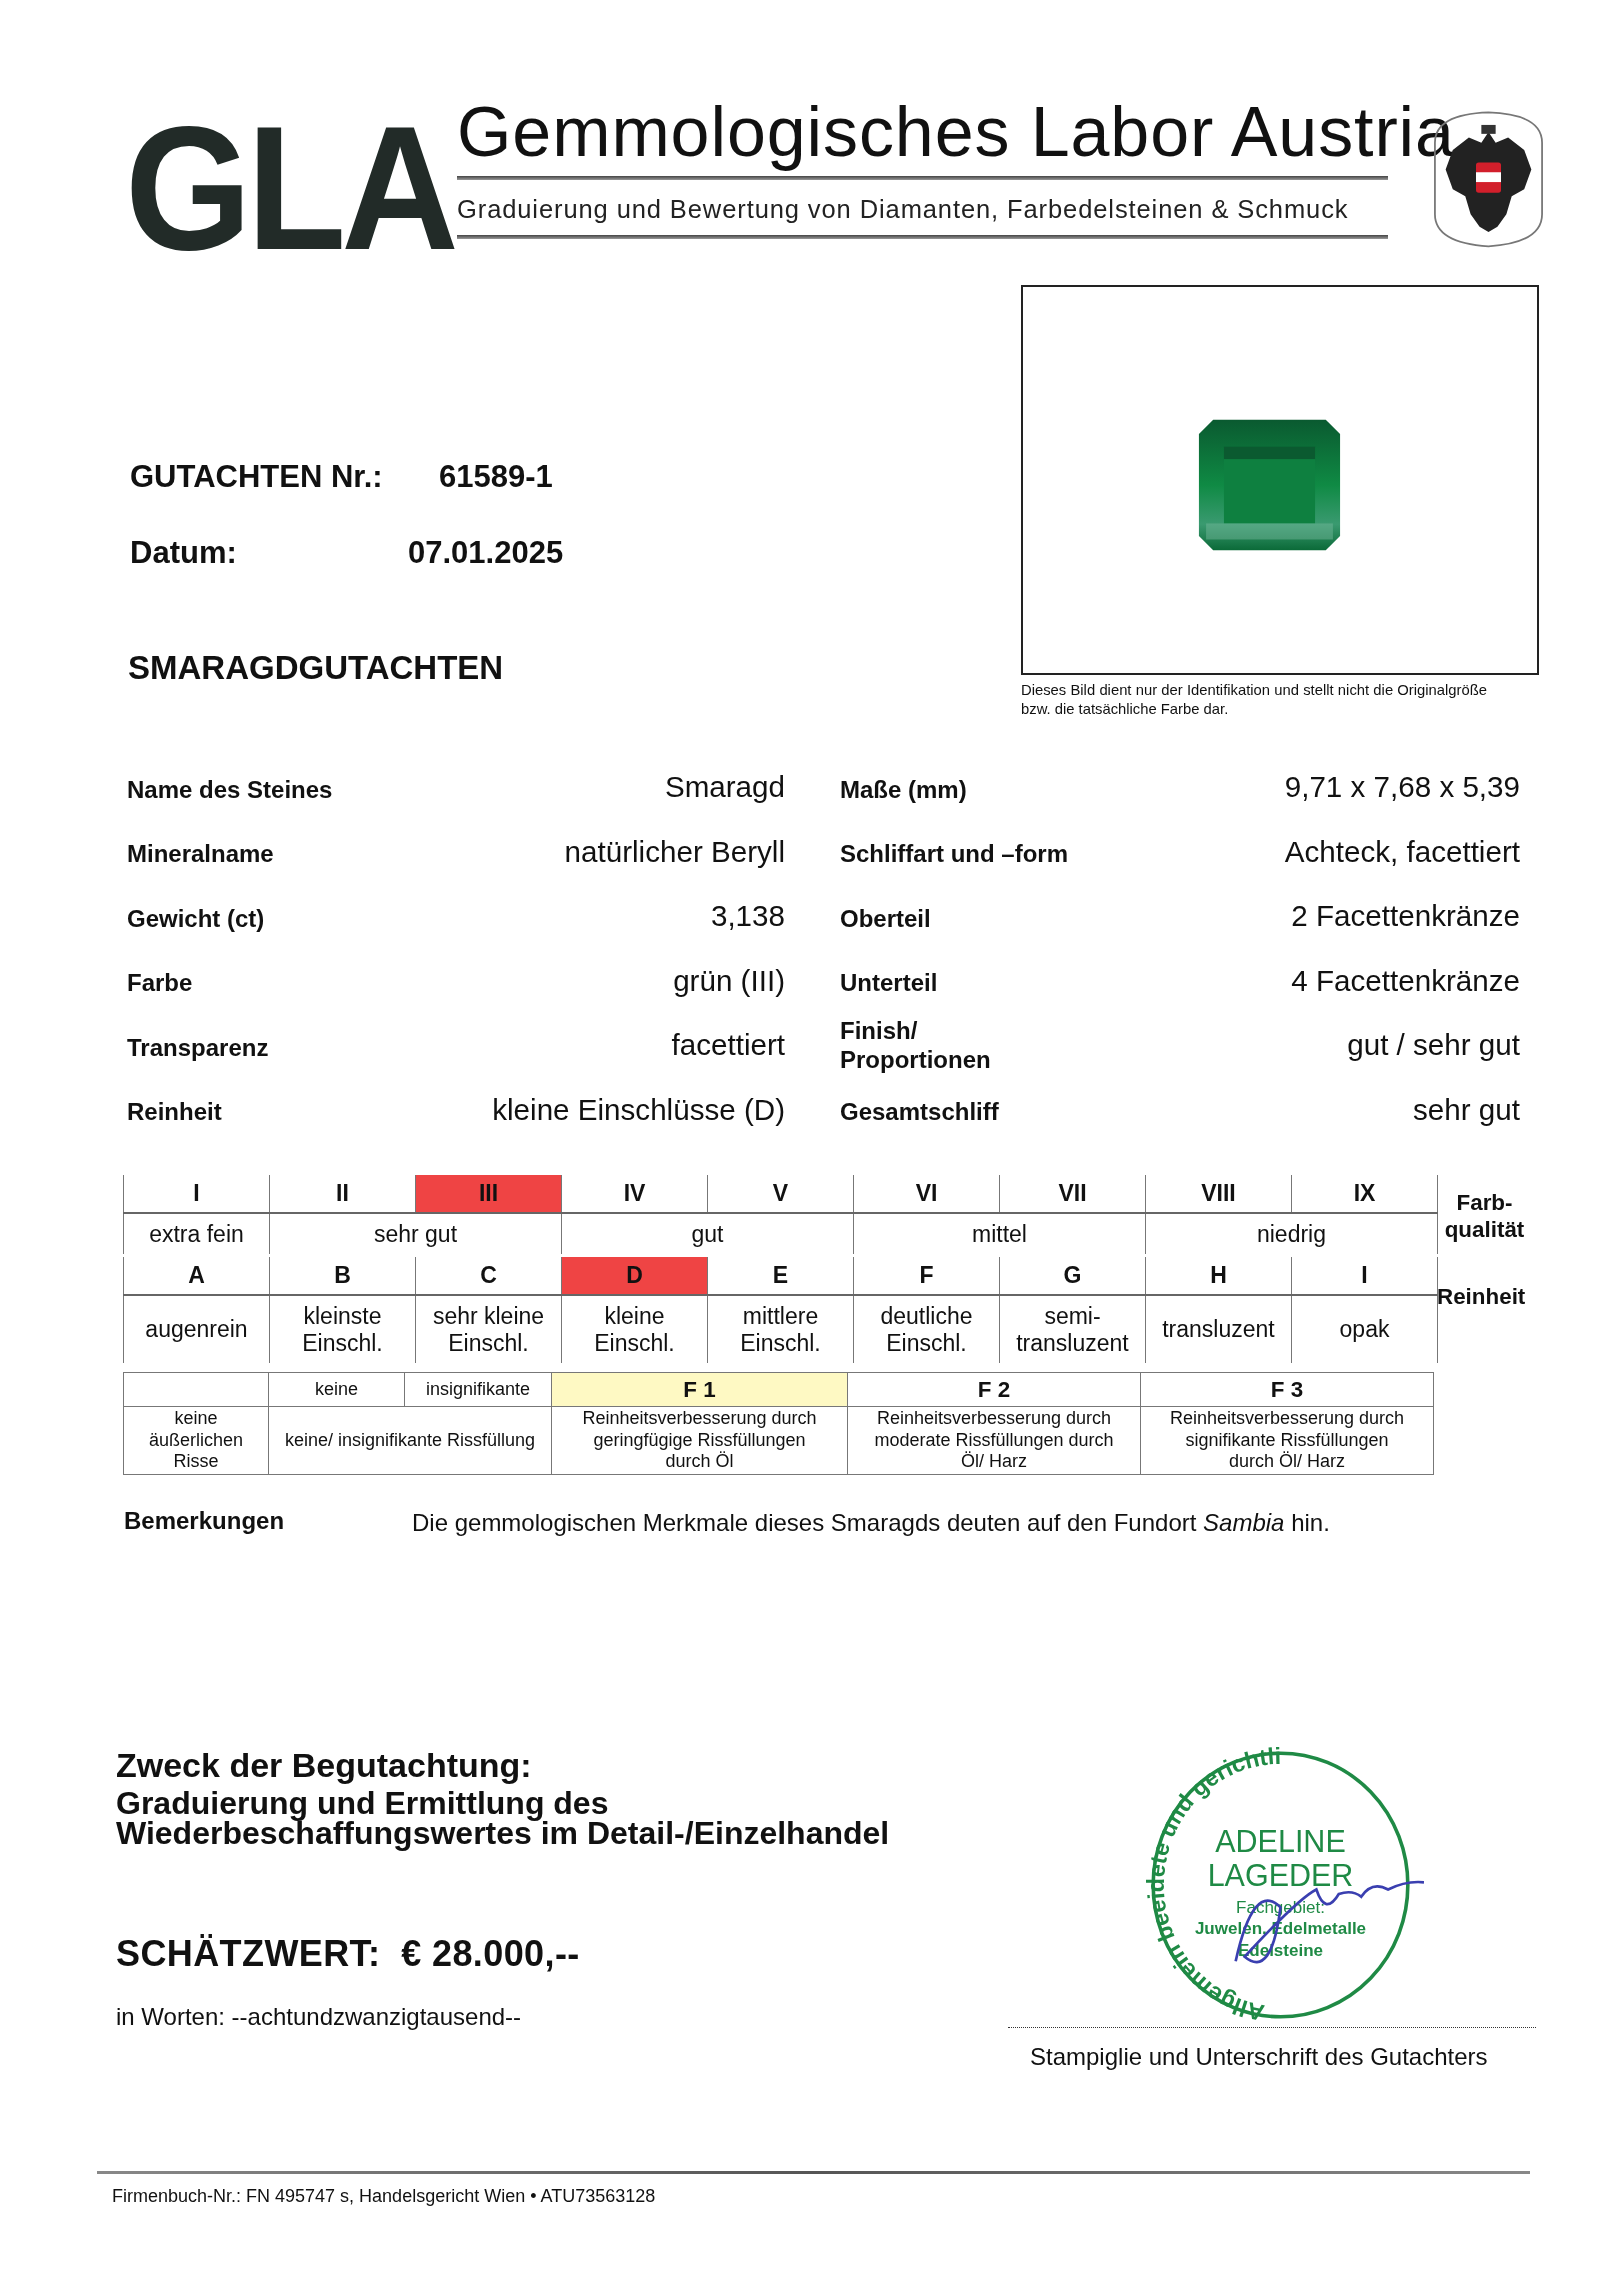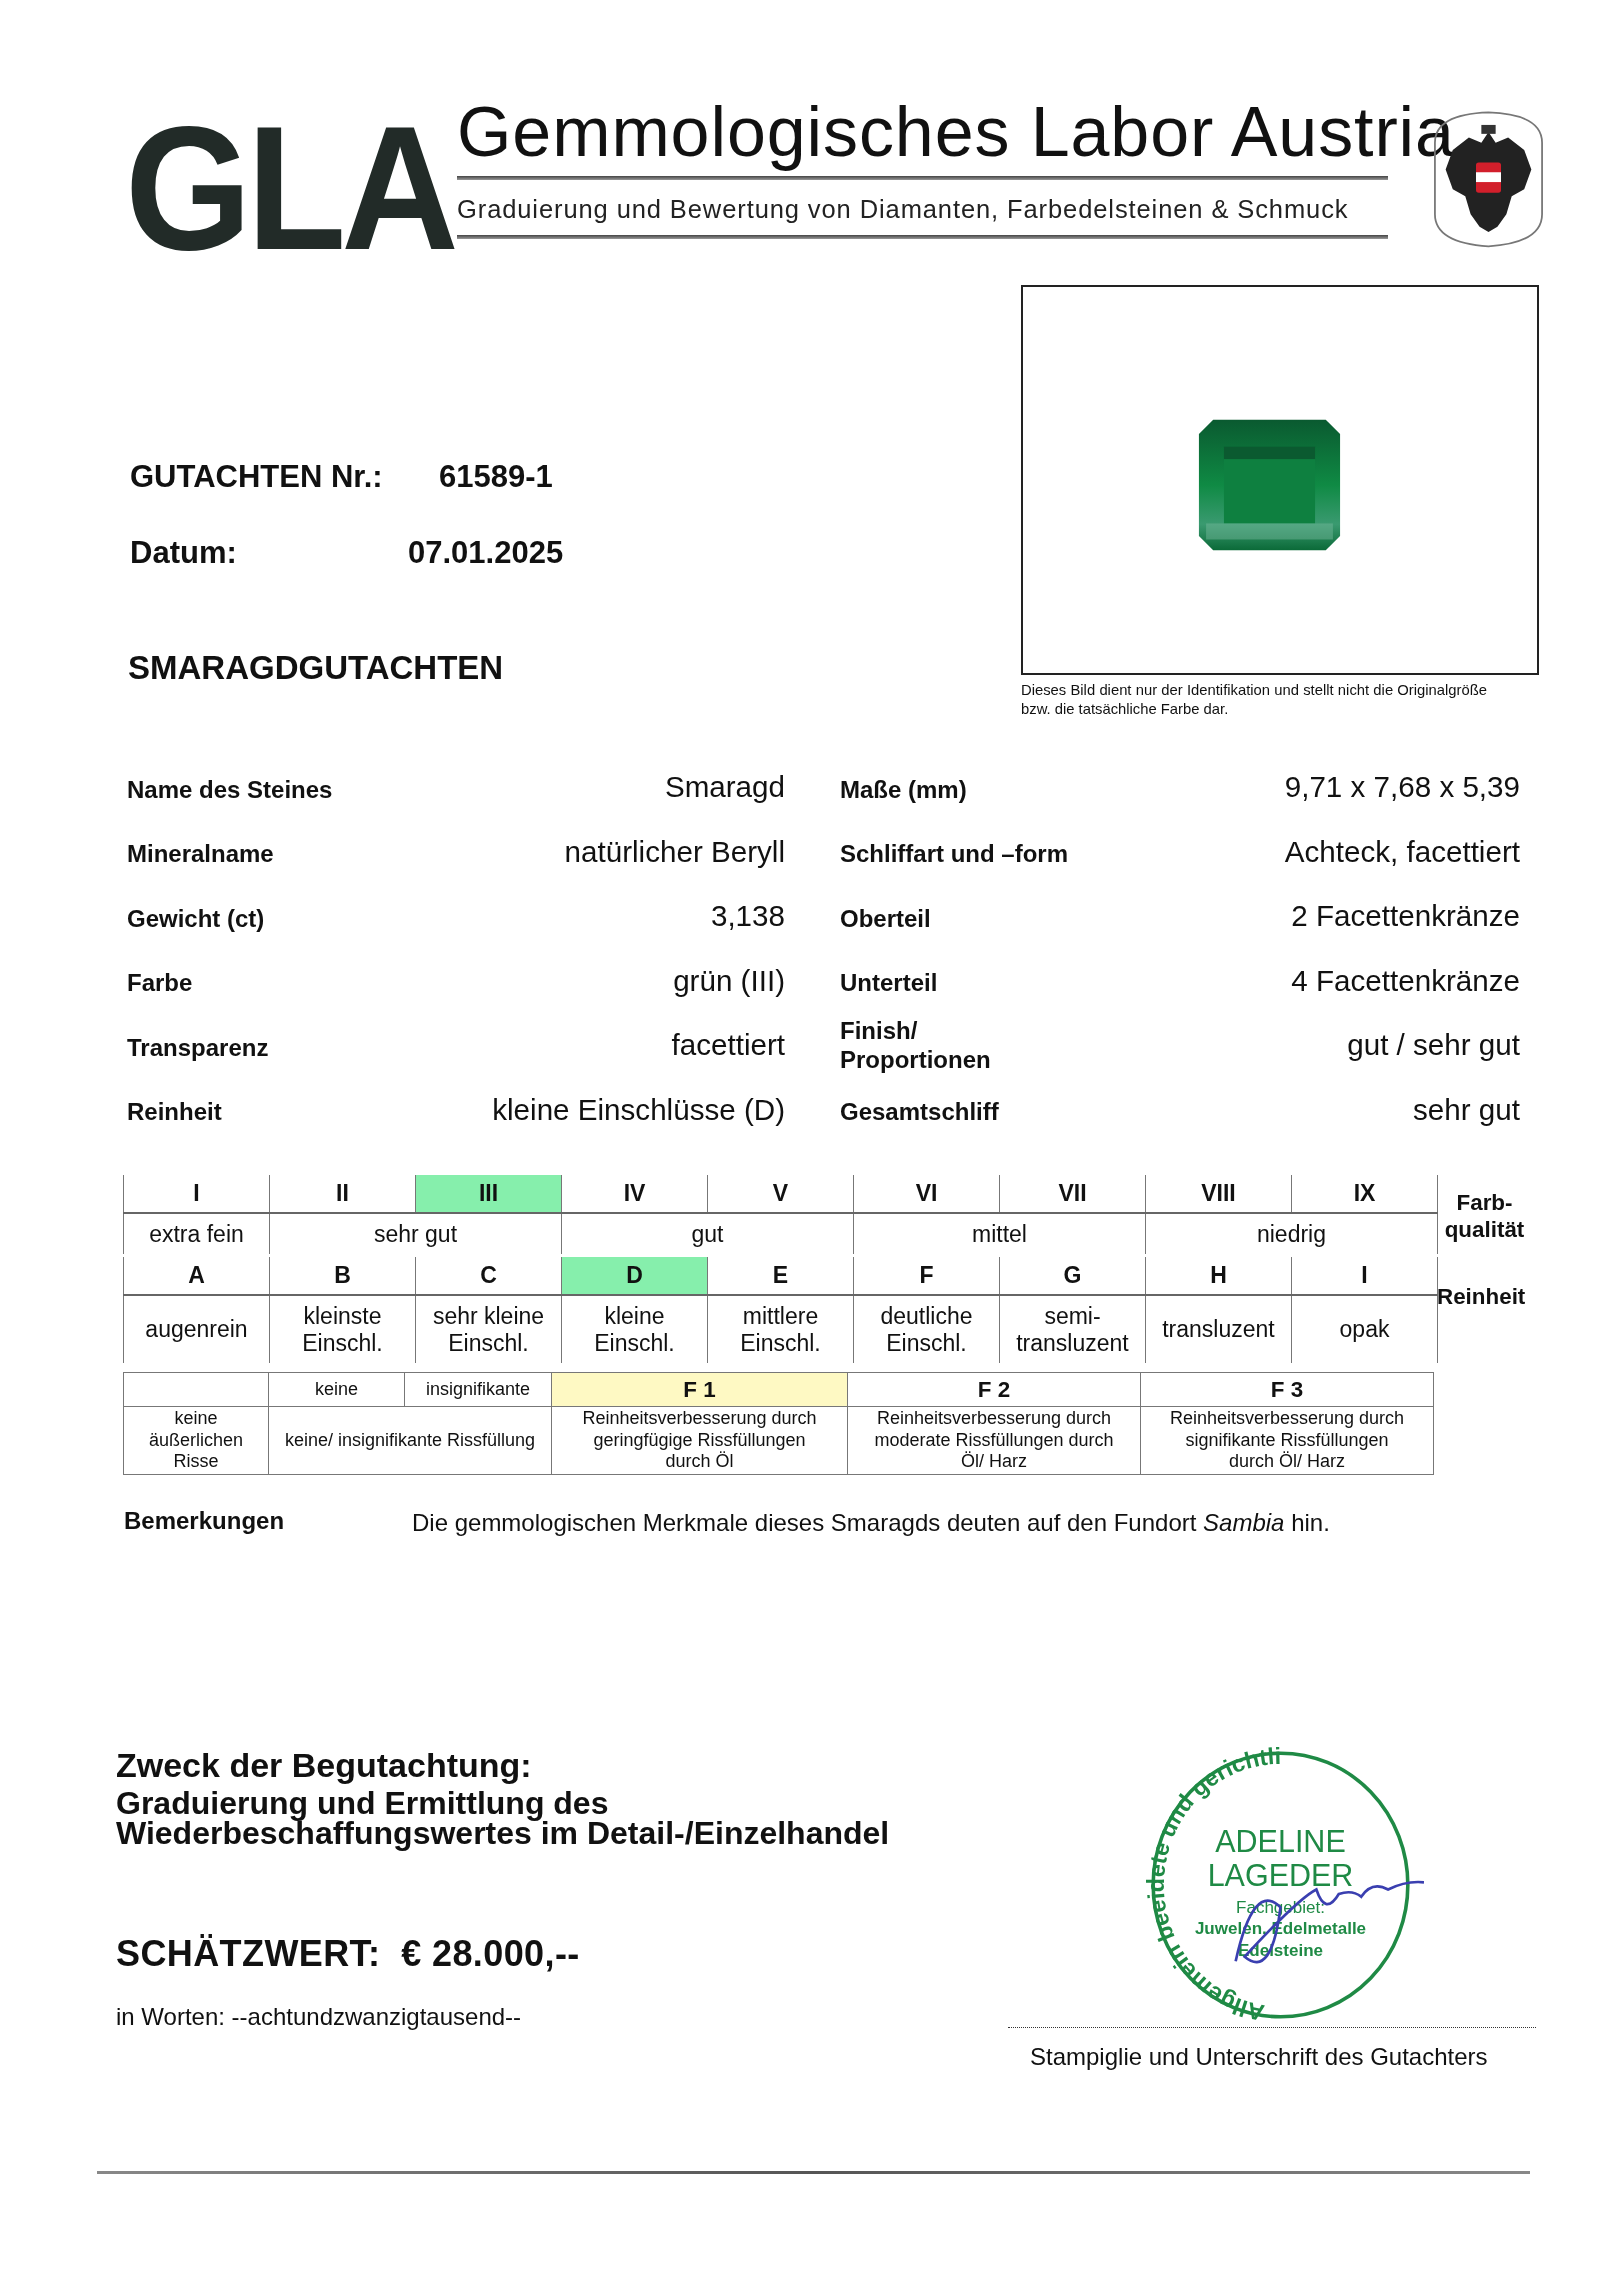--- a/index.html
+++ b/index.html
@@ -21,21 +21,21 @@
   .photo-caption { left: 1021px; top: 681px; width: 466px; font-size: 14.8px; line-height: 19px; color: #111; text-align: justify; }
 
   
   .prop-label { font-weight: 700; font-size: 24px; color: #111; }
   .prop-value { font-size: 29.6px; color: #111; text-align: right; }
 
   
   .grid-table { position: absolute; border-collapse: collapse; table-layout: fixed; }
   .grid-table td { border-left: 1.8px solid #777; border-right: 1.8px solid #777; text-align: center; vertical-align: middle; font-size: 23px; line-height: 27px; color: #111; padding: 0; }
   .grid-table .hdr td { font-weight: 700; font-size: 23px; height: 38px; border-bottom: 2.7px solid #666; }
-  .grid-table .hl { background: #86efac; }
+  .grid-table .hl { background: #ef4444; }
   .side-label { font-weight: 700; font-size: 22.4px; color: #111; line-height: 27px; }
 
   .fill-table { position: absolute; border-collapse: collapse; table-layout: fixed; }
   .fill-table td { border: 1.8px solid #777; text-align: center; vertical-align: middle; font-size: 18px; line-height: 21.5px; color: #111; padding: 0 3.6px; }
   .fill-table .f-hdr td { height: 34px; }
   .fill-table .fcode { font-weight: 700; font-size: 22.4px; }
   .fill-table .hl { background: #fef9c3; }
 
   
   .remarks-label { left: 124px; top: 1507px; font-weight: 700; font-size: 24px; }
@@ -286,14 +286,15 @@
   <text x="160" y="186" text-anchor="middle" font-family="Liberation Sans, sans-serif" font-size="19" fill="#1f8a45">Fachgebiet:</text>
   <text x="160" y="210" text-anchor="middle" font-family="Liberation Sans, sans-serif" font-size="19" font-weight="700" fill="#1f8a45">Juwelen, Edelmetalle</text>
   <text x="160" y="234" text-anchor="middle" font-family="Liberation Sans, sans-serif" font-size="19" font-weight="700" fill="#1f8a45">Edelsteine</text>
   <path d="M110 240 Q130 150 160 180 Q150 260 120 235 Q180 170 200 160 Q210 190 225 165 Q240 160 250 168 Q262 150 280 160 Q300 150 320 152" fill="none" stroke="#3a3fb0" stroke-width="3"></path>
 </svg>
 <div class="abs sig-line"></div>
 <div class="abs sig-caption">Stampiglie und Unterschrift des Gutachters</div>
 
 <div class="abs footer-rule"></div>
 <div class="abs footer-text">
+  <div>Firmenbuch-Nr.: FN 495747 s, Handelsgericht Wien  •  ATU73563128</div>
 </div>
 
 
 </body></html>

